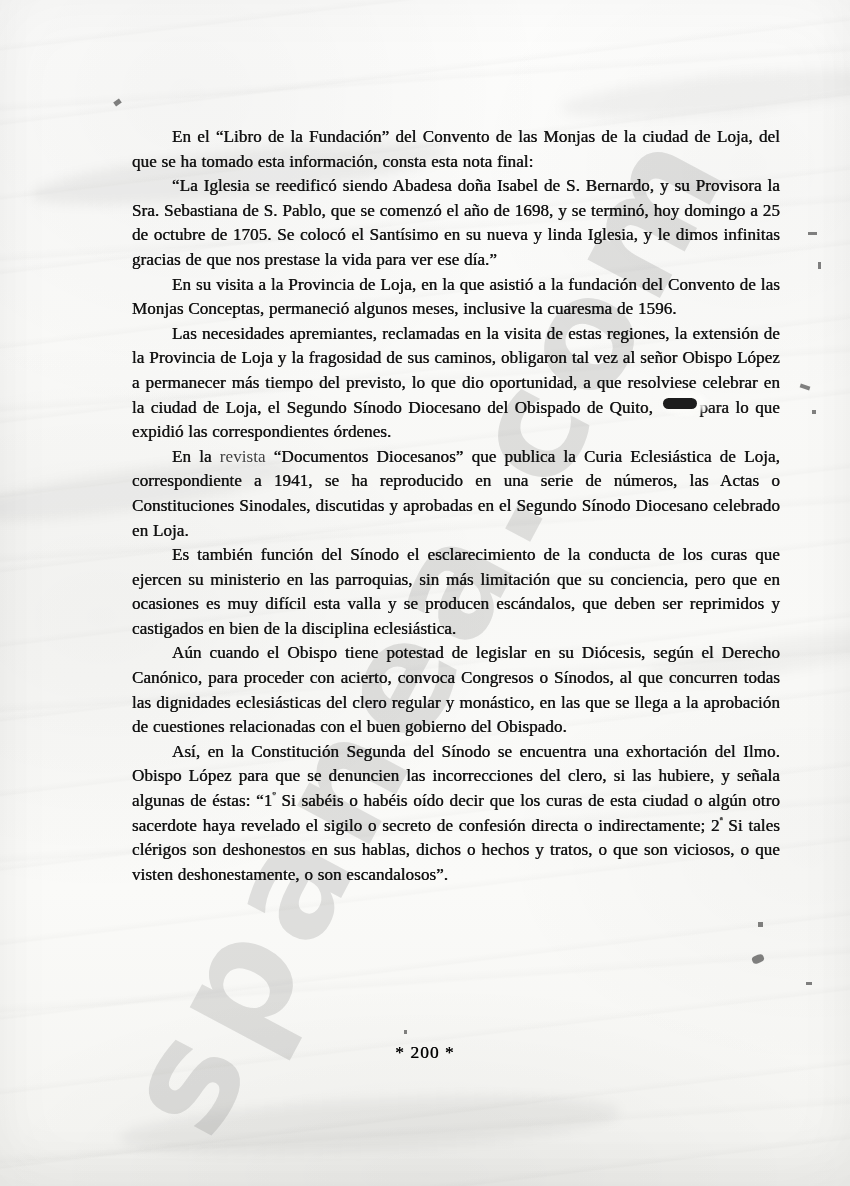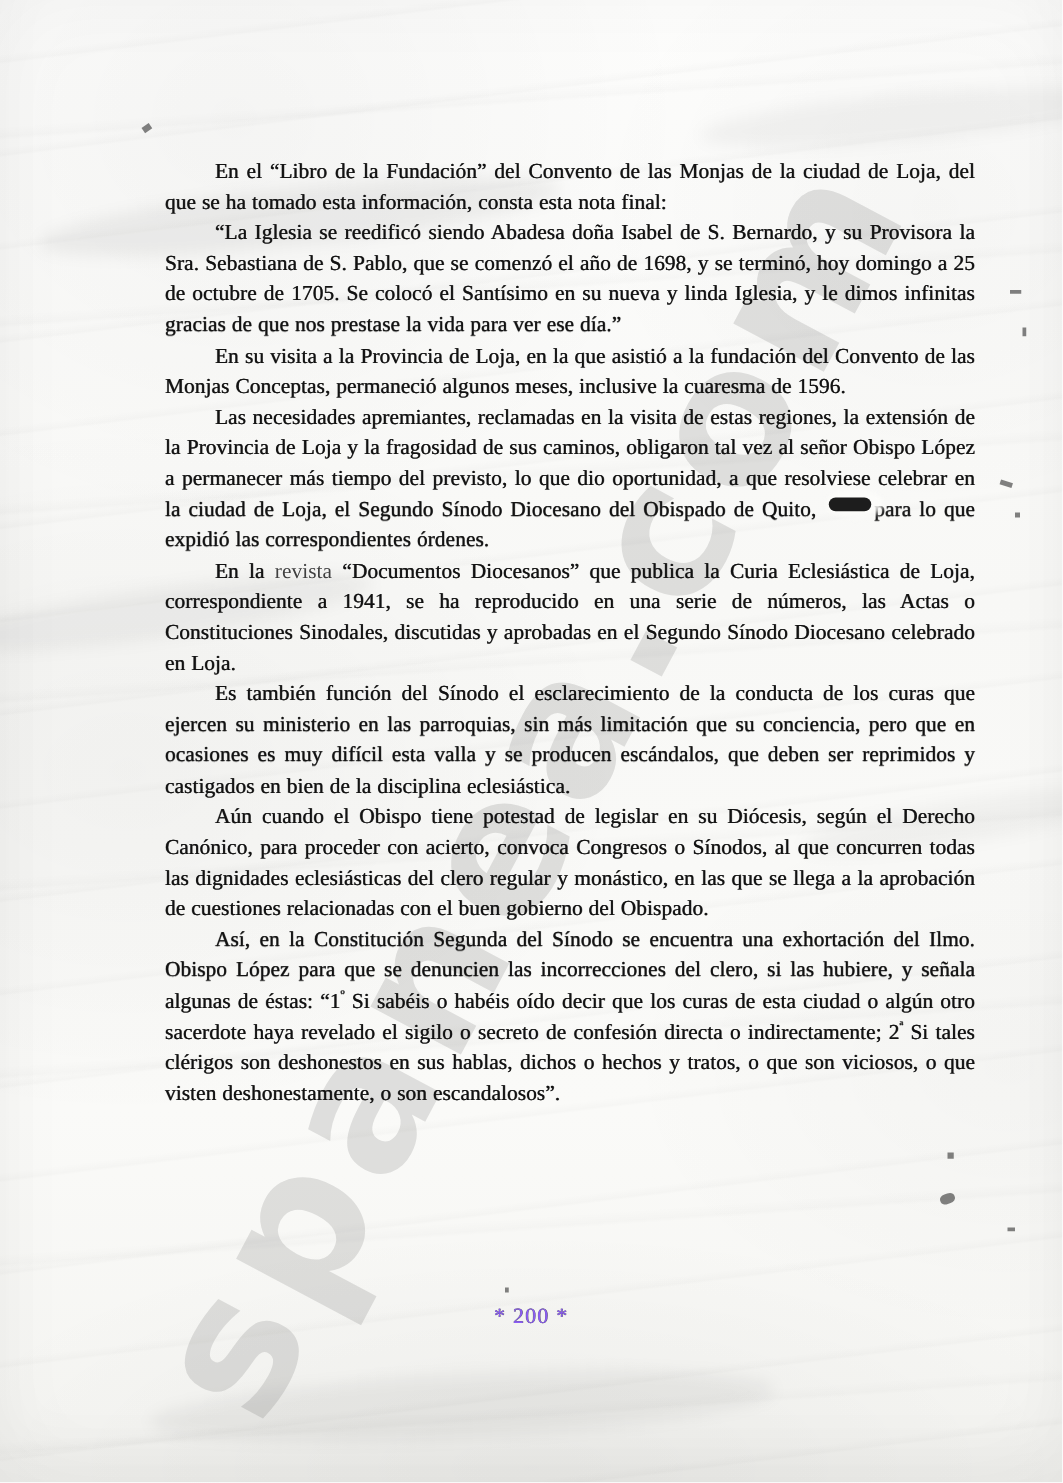--- a/index.html
+++ b/index.html
@@ -169,21 +169,21 @@
   }
 
   
   .footer {
     position: absolute;
     left: 0;
     top: 1042px;
     width: 850px;
     text-align: center;
     font-size: 17.5px;
-    color: #8b5cf6;
+    color: #000000;
     letter-spacing: 1px;
   }
 
   
   .vignette {
     position: absolute;
     inset: 0;
     pointer-events: none;
     box-shadow: inset 0 0 70px rgba(0,0,0,0.035),
                 inset 0 -28px 46px rgba(0,0,0,0.030);

